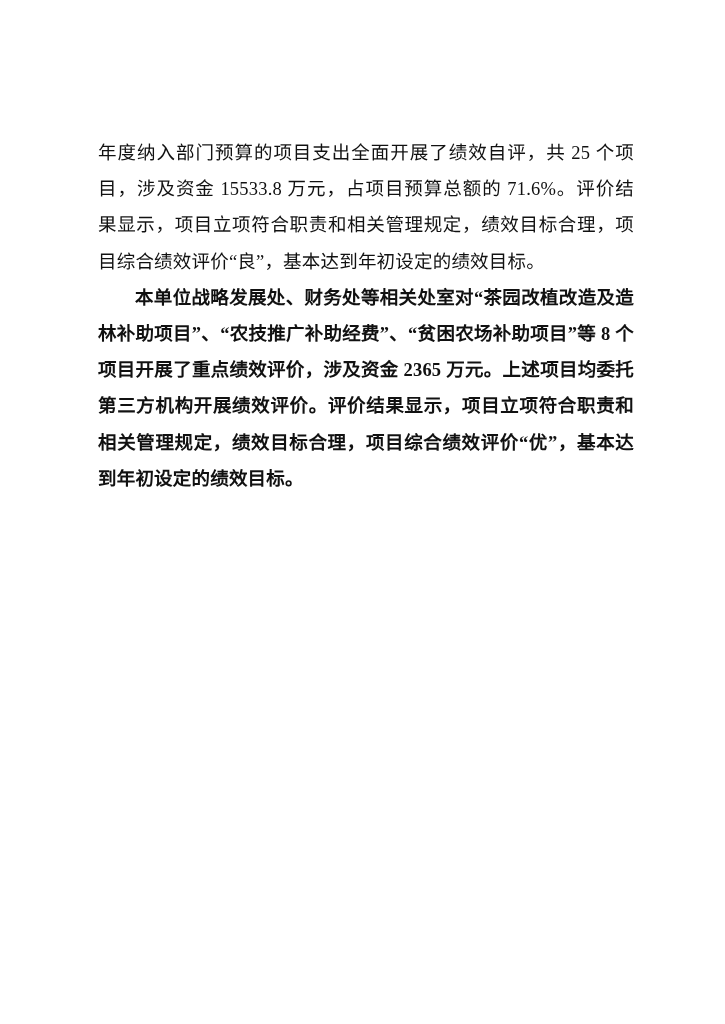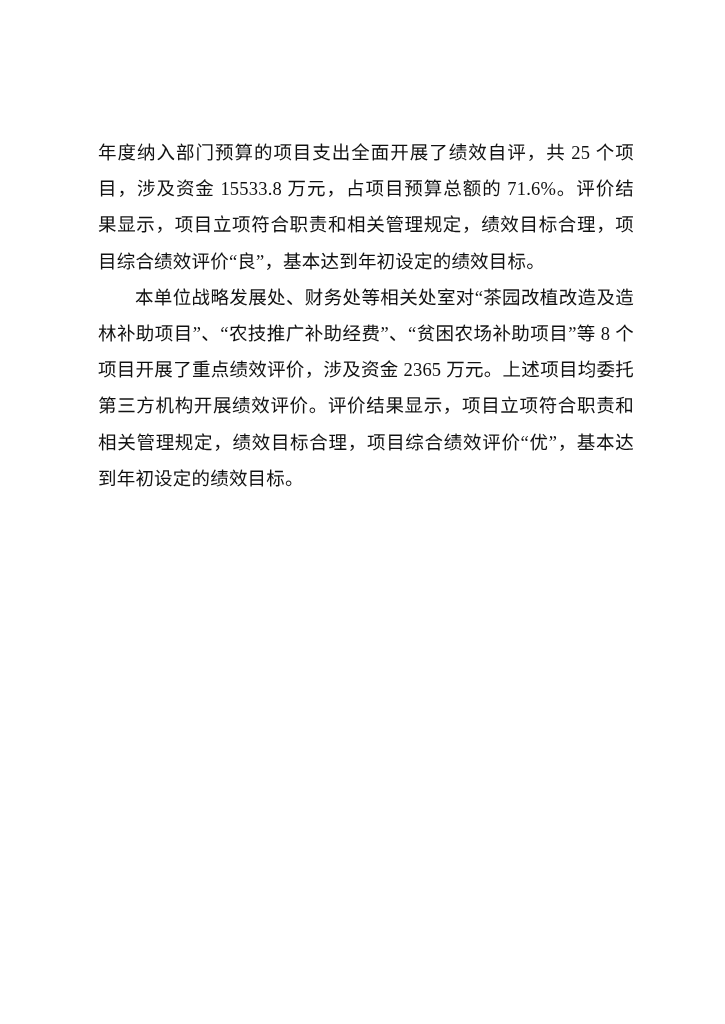--- a/index.html
+++ b/index.html
@@ -31,20 +31,21 @@
     line-height: 36.2px;
     text-align: justify;
     text-align-last: left;
     text-justify: inter-character;
     letter-spacing: 0.2px;
     word-break: break-all;
   }
 
   .content p.indent {
     text-indent: 2em;
+    font-weight: bold;
   }
 
   .page-footer {
     position: absolute;
     left: 0;
     right: 0;
     top: 897px;
     text-align: right;
   }
 

